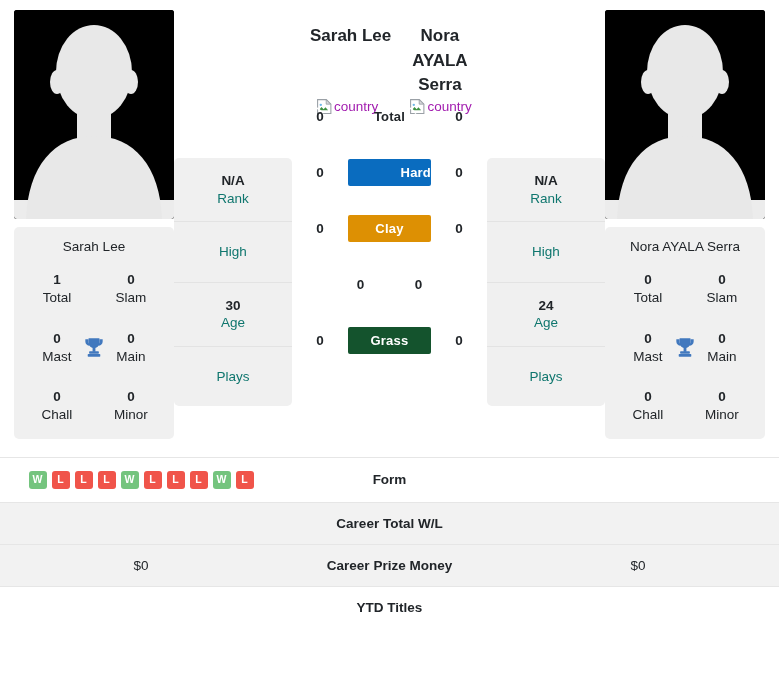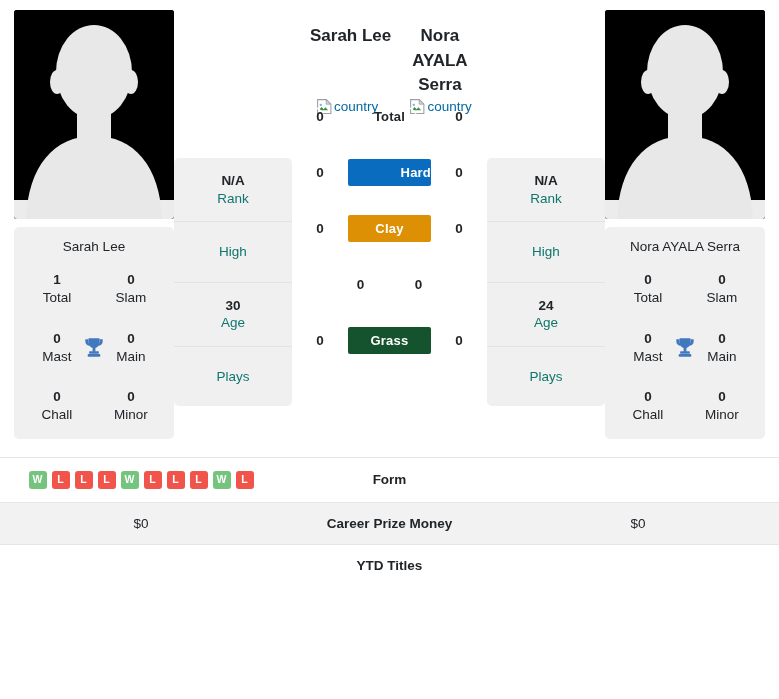--- a/index.html
+++ b/index.html
@@ -137,21 +137,21 @@
     justify-content: space-between;
     align-items: flex-start;
   }
   .flag-wrap { width: 150px; }
   .flag-wrap.left { text-align: left; padding-left: 24px; }
   .flag-wrap.right { text-align: center; }
   .broken-img {
     display: inline-flex;
     align-items: center;
     font-size: 13.5px;
-    color: #0369a1;
+    color: #a21caf;
     white-space: nowrap;
   }
   .broken-img .bi-glyph {
     width: 17px;
     height: 17px;
     margin-right: 1px;
     flex: 0 0 17px;
   }
   .broken-img .bi-glyph svg { display: block; width: 100%; height: 100%; }
 
@@ -468,20 +468,25 @@
             <span class="fbadge l">L</span>
             <span class="fbadge l">L</span>
             <span class="fbadge w">W</span>
             <span class="fbadge l">L</span>
           </div>
         </td>
         <td class="mid">Form</td>
         <td class="side"></td>
       </tr>
       <tr class="striped">
+        <td class="side"></td>
+        <td class="mid">Career Total W/L</td>
+        <td class="side"></td>
+      </tr>
+      <tr class="striped">
         <td class="side">$0</td>
         <td class="mid">Career Prize Money</td>
         <td class="side">$0</td>
       </tr>
       <tr>
         <td class="side"></td>
         <td class="mid">YTD Titles</td>
         <td class="side"></td>
       </tr>
     </tbody>

